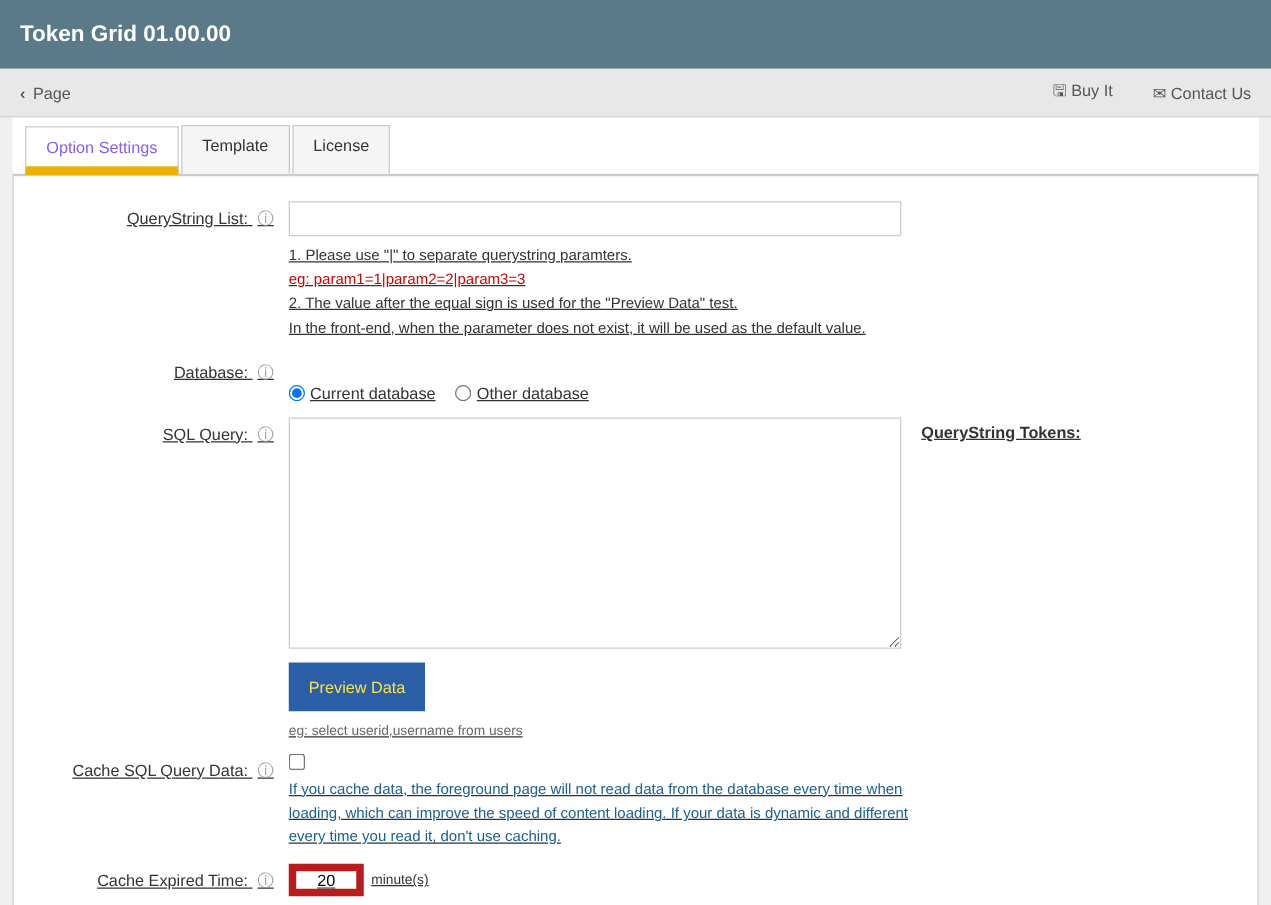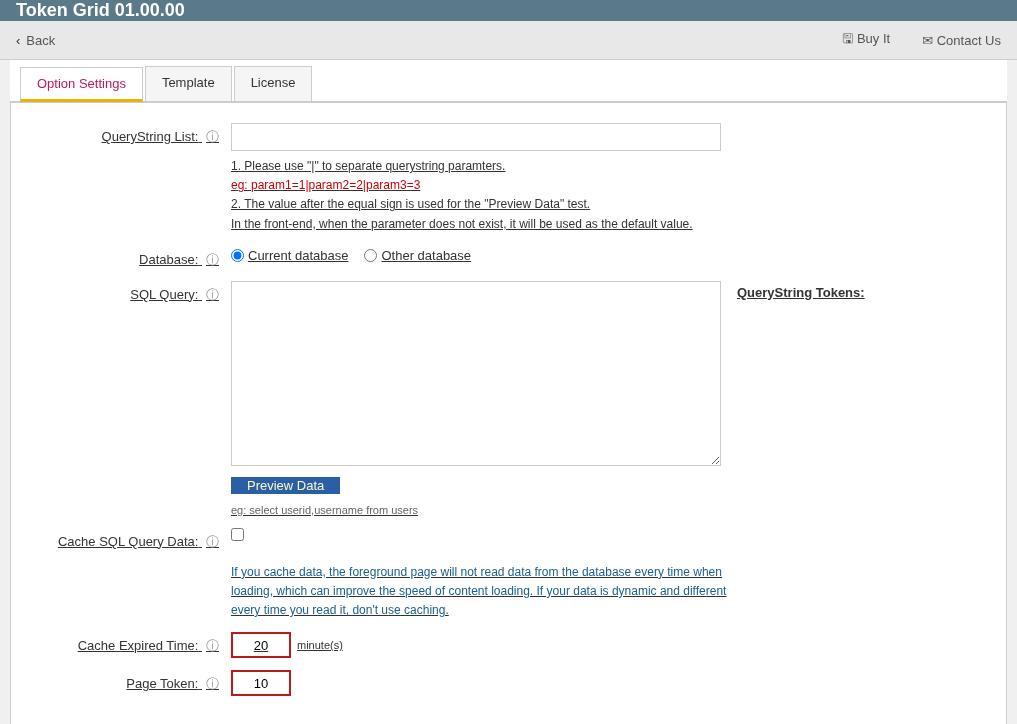--- a/index.html
+++ b/index.html
@@ -2,21 +2,21 @@
 <html><head>
   <meta charset="utf-8">
   <style>
     * { box-sizing: border-box; margin: 0; padding: 0; }
     body { font-family: Arial, sans-serif; font-size: 13px; background: #f0f0f0; color: #333; }
 
     
     .app-header {
       background: #5a7a8a;
       color: #fff;
-      padding: 0 16px;
+      padding: 17px 16px;
       font-size: 18px;
       font-weight: bold;
     }
 
     
     .toolbar {
       background: #e8e8e8;
       border-bottom: 1px solid #ccc;
       padding: 8px 16px;
       display: flex;
@@ -42,22 +42,22 @@
       border: 1px solid #ccc;
       border-bottom: none;
       margin-right: 2px;
       margin-top: 6px;
       background: #f5f5f5;
       font-size: 13px;
       color: #333;
     }
     .tab.active {
       background: #fff;
-      border-bottom: 3px solid #eab308;
-      color: #be185d;
+      border-bottom: 7px solid #eab308;
+      color: #8b5cf6;
       font-weight: normal;
       position: relative;
       bottom: -1px;
     }
 
     
     .main-content {
       background: #fff;
       margin: 0;
       border: 1px solid #ccc;
@@ -95,77 +95,77 @@
       padding: 4px 6px;
       font-size: 13px;
     }
 
     
     .help-text { margin-top: 6px; font-size: 12px; line-height: 1.6; }
     .help-text .example { color: #c00; }
 
     
     .radio-group { display: flex; align-items: center; gap: 16px; padding-top: 2px; }
-    .radio-group label { display: flex; align-items: center; gap: 4px; cursor: pointer; font-size: 13px; }
+    .radio-group label { display: flex; align-items: center; gap: 4px; cursor: pointer; font-size: 13px; margin-top: 21px; }
 
     
     .sql-wrapper { display: flex; gap: 16px; }
     .sql-textarea {
       width: 490px;
       height: 185px;
       border: 1px solid #ccc;
       padding: 6px;
       font-size: 12px;
       resize: both;
       font-family: monospace;
     }
     .qs-tokens-label { font-size: 13px; color: #333; font-weight: bold; padding-top: 4px; }
 
     
     .preview-btn {
       background: #2a5fa8;
-      color: #fef9c3;
+      color: #fde047;
       border: none;
-      padding: 1px 16px;
+      padding: 12px 16px;
       cursor: pointer;
       font-size: 13px;
       margin-top: 8px;
       margin-bottom: 6px;
     }
 
     .example-text { font-size: 11px; color: #666; margin-top: 4px; }
 
     
     .checkbox-row { display: flex; align-items: flex-start; gap: 8px; }
-    .cache-help { font-size: 12px; color: #1a6090; line-height: 1.6; margin-top: 22px; max-width: 500px; }
+    .cache-help { font-size: 12px; color: #1a6090; line-height: 1.6; margin-top: 6px; max-width: 500px; }
 
     
     .small-input {
       width: 60px;
       height: 26px;
-      border: 2px solid #b91c1c;
+      border: 6px solid #b91c1c;
       padding: 3px 6px;
       font-size: 13px;
       text-align: center;
     }
     .inline-label { font-size: 11px; margin-left: 6px; }
 
     .page-wrapper { padding: 0 10px 20px 10px; background: #f0f0f0; }
   </style>
 </head>
 <body>
 
 <div class="app-header">
   <span>Token Grid 01.00.00</span>
 </div>
 
 <div class="toolbar">
   <div class="toolbar-left">
     <span>‹</span>
-    <a class="back-link">Back</a>
+    <a class="back-link">Page</a>
   </div>
   <div class="toolbar-right">
     <a>🖫 Buy It</a>
     <a>✉ Contact Us</a>
   </div>
 </div>
 
 <div class="page-wrapper">
 
   <div class="tabs-bar">

